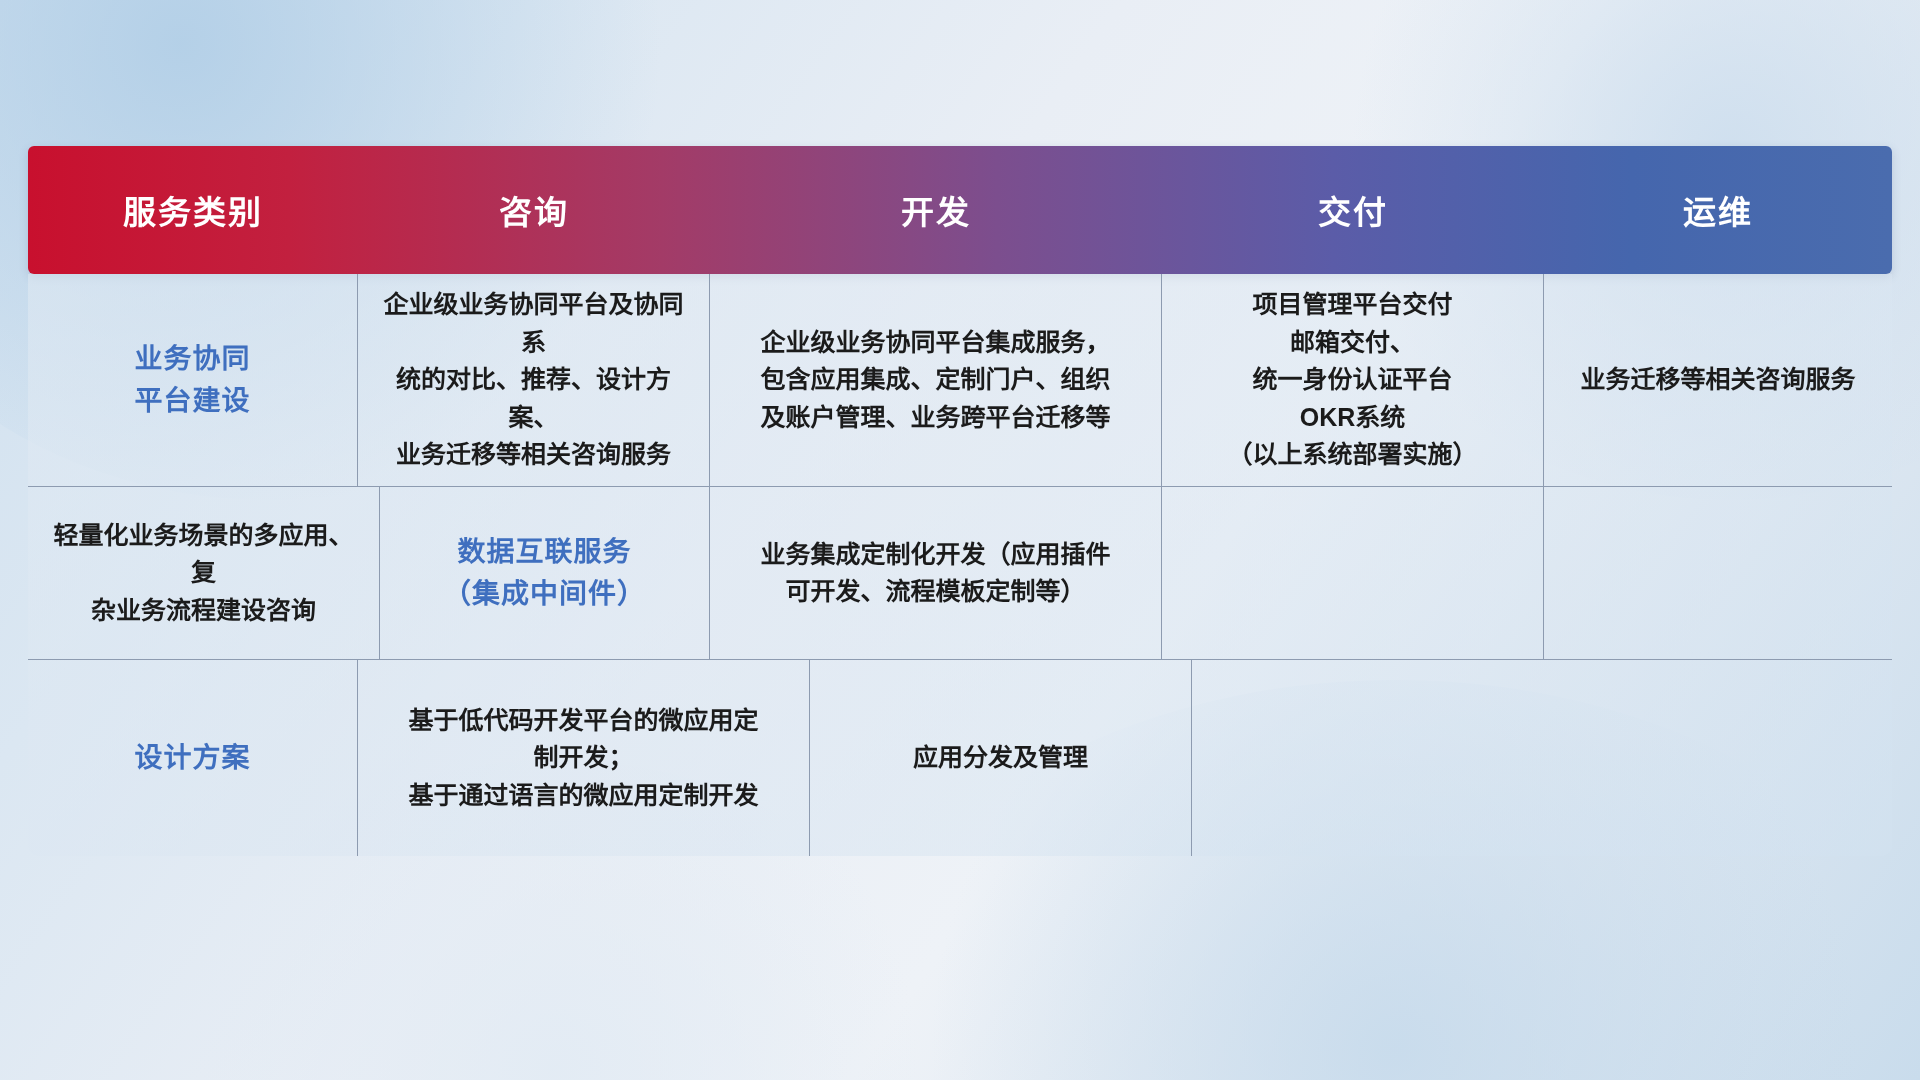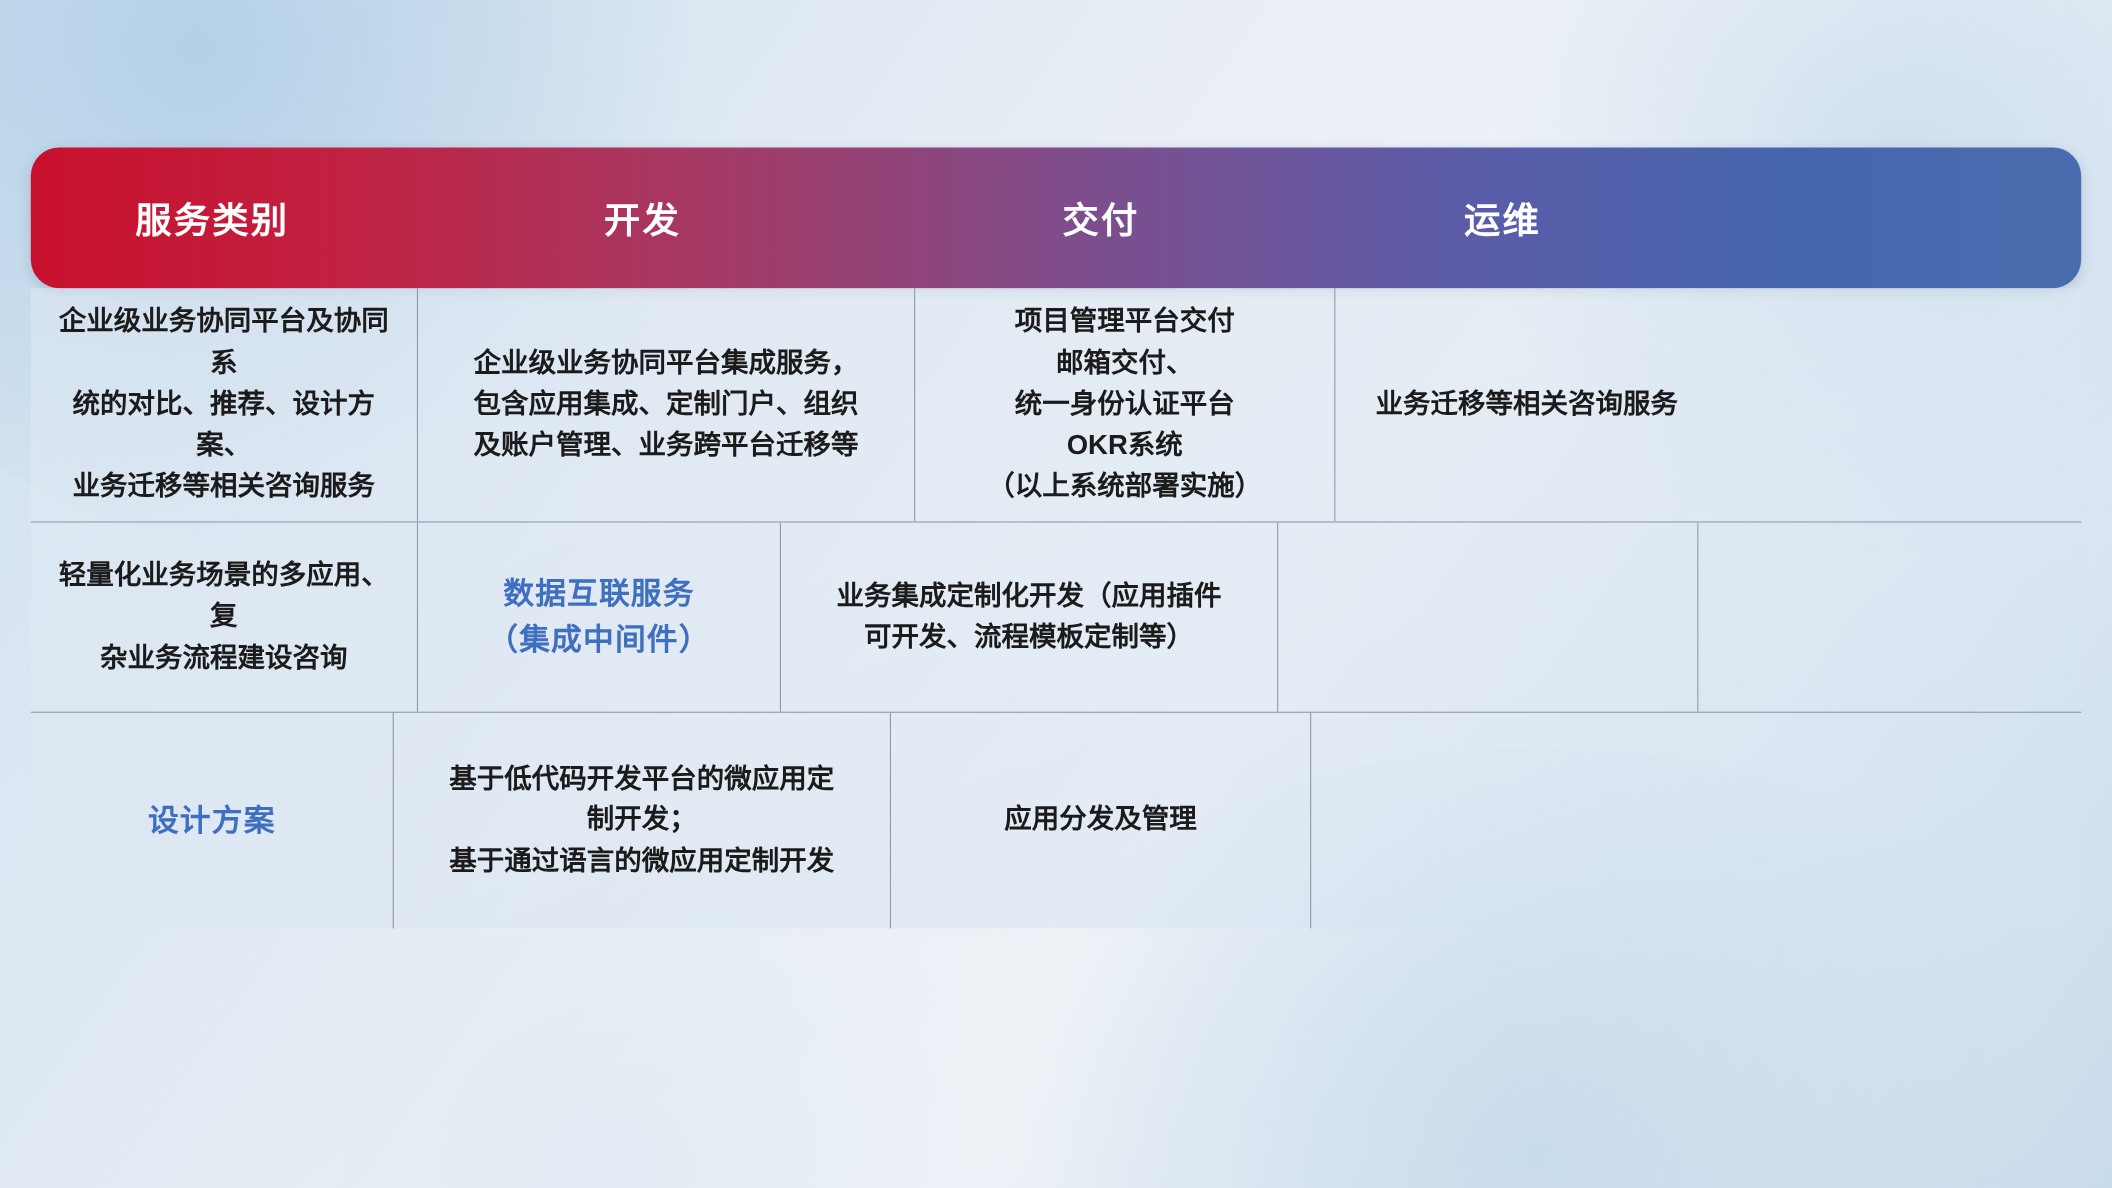--- a/index.html
+++ b/index.html
@@ -45,24 +45,25 @@
     position: absolute;
     left: 28px;
     top: 134px;
     width: 1864px;
   }
 
   
   .table-header {
     display: flex;
     height: 128px;
-    border-radius: 26px;
+    border-radius: 6px;
     overflow: hidden;
     background: linear-gradient(90deg, #c8102e 0%, #c2203f 14%, #a33b67 34%, #7c4e8e 52%, #5b5ca8 70%, #4566ad 86%, #4a6cae 100%);
     box-shadow: 0 3px 10px rgba(60,80,120,0.18);
+    margin-top: 12px;
   }
   .th {
     display: flex;
     align-items: center;
     justify-content: center;
     color: #ffffff;
     font-size: 33px;
     font-weight: bold;
     letter-spacing: 2px;
     user-select: none;
@@ -122,28 +123,31 @@
 
 <div class="bg-blob blob-a"></div>
 <div class="bg-blob blob-b"></div>
 <div class="bg-blob blob-c"></div>
 <div class="bg-blob blob-d"></div>
 
 <div class="table-wrap">
 
   <div class="table-header">
     <div class="th col-0">服务类别</div>
+    <div class="th col-1">咨询</div>
     <div class="th col-2">开发</div>
     <div class="th col-3">交付</div>
     <div class="th col-4">运维</div>
   </div>
 
   <div class="table-body">
 
     <div class="tr row-0">
+      <div class="td cat col-0">业务协同
+平台建设</div>
       <div class="td col-1">企业级业务协同平台及协同系
 统的对比、推荐、设计方案、
 业务迁移等相关咨询服务</div>
       <div class="td col-2">企业级业务协同平台集成服务，
 包含应用集成、定制门户、组织
 及账户管理、业务跨平台迁移等</div>
       <div class="td col-3">项目管理平台交付
 邮箱交付、
 统一身份认证平台
 OKR系统

